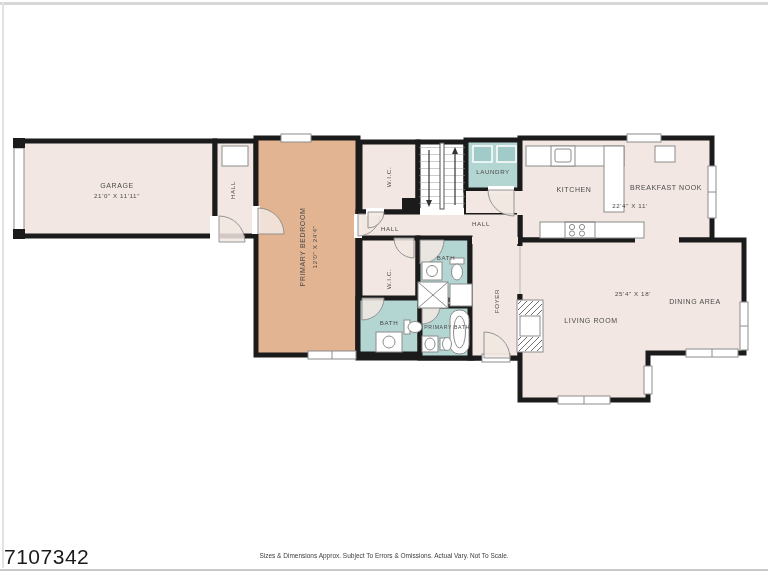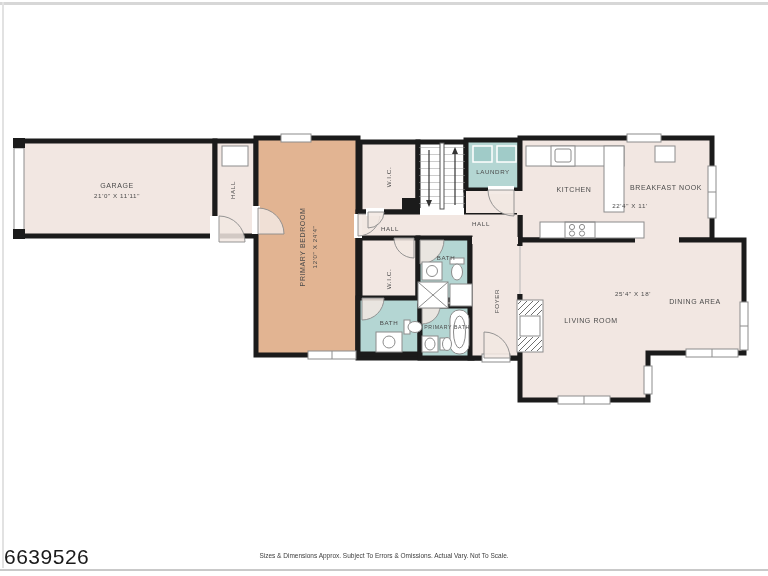--- a/index.html
+++ b/index.html
@@ -258,16 +258,16 @@
       <text class="lbl lbl-xs" x="447" y="329">PRIMARY BATH</text>
 
       <text class="lbl lbl-sm" x="497" y="303" transform="rotate(-90 497 301)">FOYER</text>
 
       <text class="lbl lbl-sm" x="633" y="296">25'4" X 18'</text>
       <text class="lbl" x="695" y="304">DINING AREA</text>
       <text class="lbl" x="591" y="323">LIVING ROOM</text>
     </g>
   </svg>
 
-  <div class="mls">6639526</div>
+  <div class="mls">7107342</div>
   <div class="disclaimer">Sizes &amp; Dimensions Approx. Subject To Errors &amp; Omissions. Actual Vary. Not To Scale.</div>
   <div class="footer-rule"></div>
 </div>
 
 </body></html>

